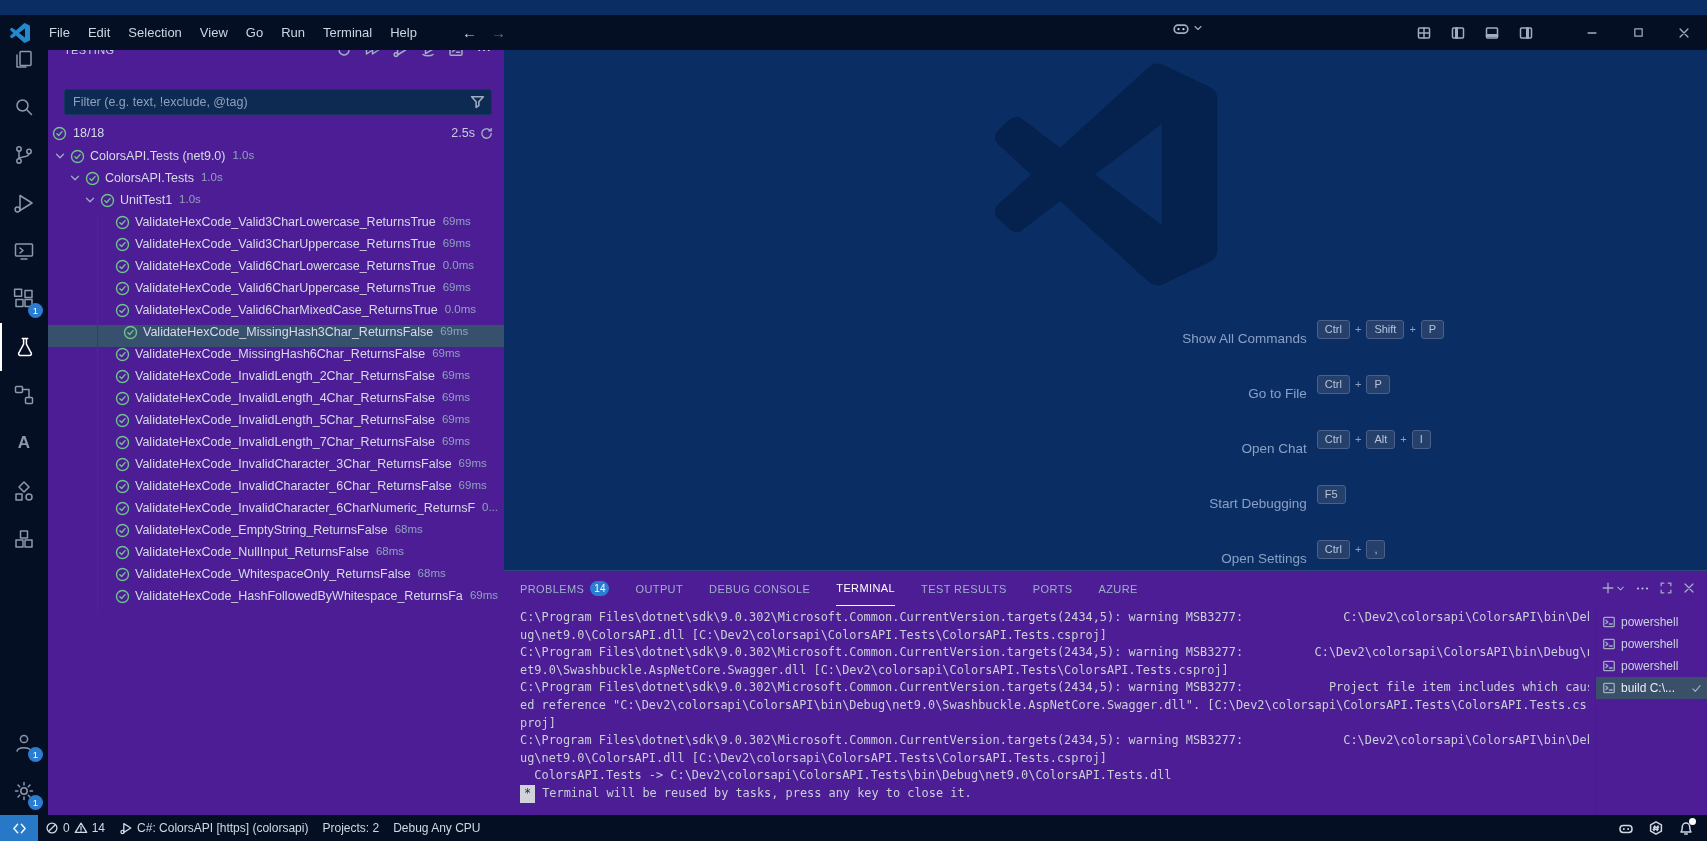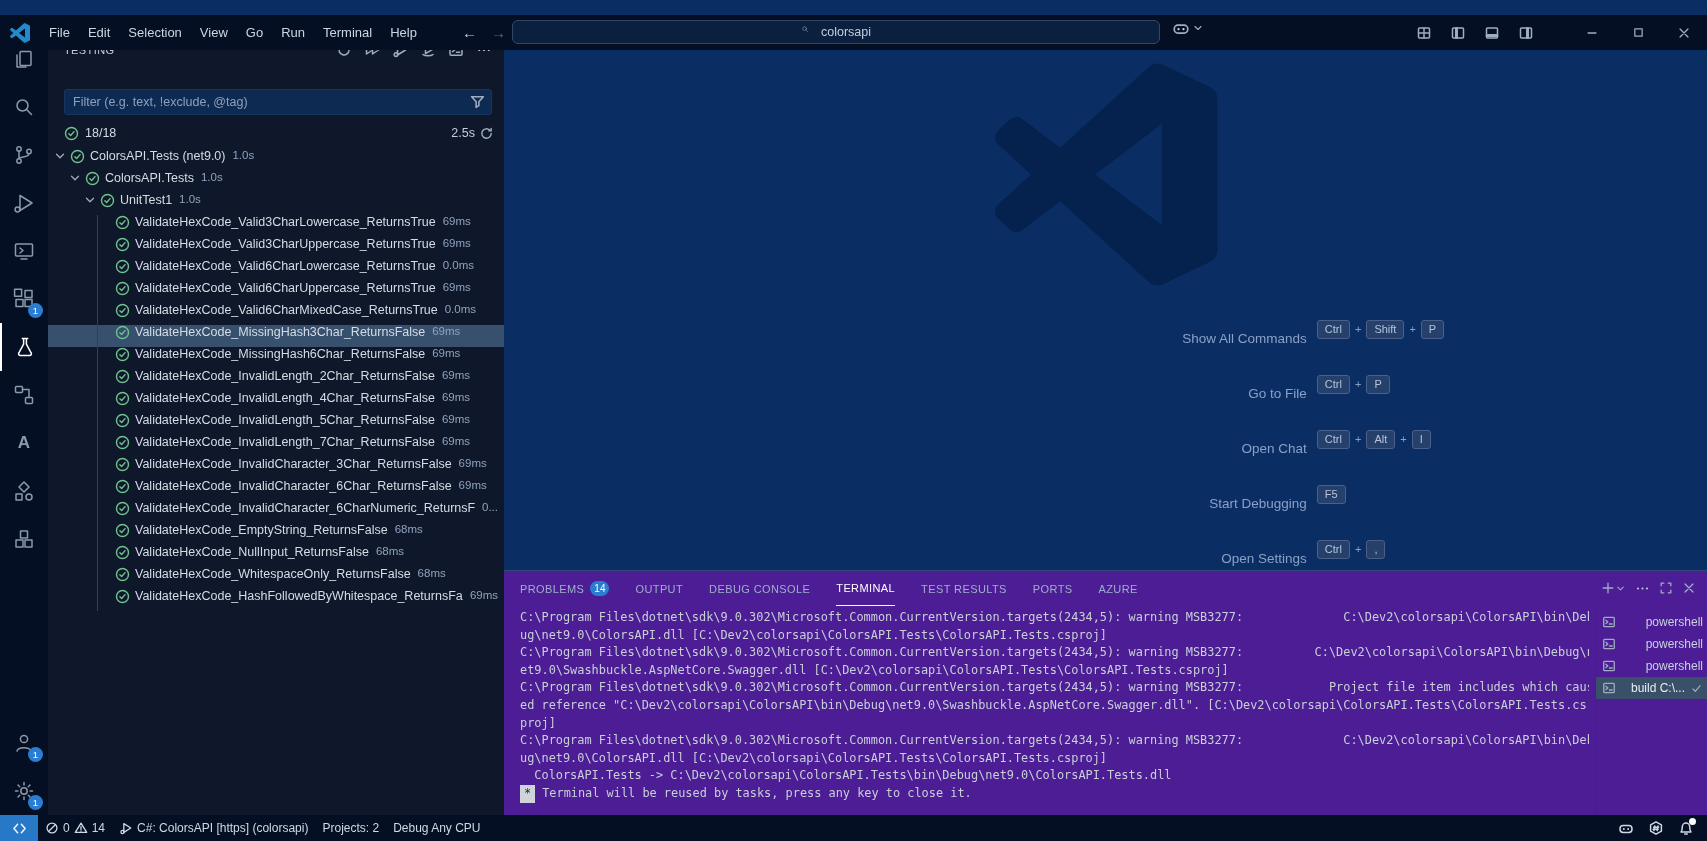--- a/index.html
+++ b/index.html
@@ -29,36 +29,36 @@
   .ab-item { position:relative; width:48px; height:48px; display:flex; align-items:center; justify-content:center; cursor:pointer; }
   .ab-item svg.ic { stroke:#8b99ad; }
   .ab-item.active { border-left:2px solid #ffffff; }
   .ab-item.active svg.ic { stroke:#ffffff; }
   .ab-bottom { position:absolute; bottom:0; left:0; width:48px; }
   .ab-badge { position:absolute; right:5px; bottom:5px; min-width:15px; height:15px; border-radius:9px; background:#2a7dd2;
     color:#fff; font-size:9.5px; display:flex; align-items:center; justify-content:center; padding:0 3px; }
   .azure-a { color:#8b99ad; font-size:17px; font-weight:bold; }
 
   
-  .sidebar { position:absolute; left:48px; top:35px; width:456px; height:780px; background:#0f172a; color:#d5dce6; z-index:10; }
+  .sidebar { position:absolute; left:48px; top:35px; width:456px; height:780px; background:#4c1d95; color:#d5dce6; z-index:10; }
   .sb-header { height:30px; display:flex; align-items:center; padding:0 8px 0 16px; }
   .sb-title { font-size:11px; letter-spacing:.4px; color:#c3cddc; flex:1; }
   .sb-actions { display:flex; gap:4px; }
   .sb-act { width:24px; height:24px; display:flex; align-items:center; justify-content:center; border-radius:4px; }
   .filter-wrap { margin:24px 12px 6px 16px; position:relative; }
   .filter-input { width:100%; height:26px; background:#0d2a52; border:1px solid #16355f; border-radius:3px;
     color:#c3cddc; font-size:12.5px; padding:0 30px 0 8px; outline:none; font-family:inherit; }
   .filter-input::placeholder { color:#8fa0bb; }
   .filter-funnel { position:absolute; right:6px; top:4px; }
-  .summary-row { height:24px; display:flex; align-items:center; padding:0 10px 0 16px; font-size:12.5px; }
+  .summary-row { height:24px; display:flex; align-items:center; padding:0 10px 0 4px; font-size:12.5px; }
   .summary-left { display:flex; align-items:center; gap:6px; flex:1; }
   .summary-right { display:flex; align-items:center; gap:4px; color:#c3cddc; }
   .tree { position:relative; padding-top:4px; }
   .tree-row { height:22px; display:flex; align-items:flex-start; font-size:12.5px; cursor:pointer; padding-right:6px; }
-  .tree-row.selected { background:#36506e; }
+  .tree-row.selected { background:#36506e;padding-left:8px; }
   .indent { flex:none; }
   .chev { width:16px; flex:none; display:flex; align-items:center; justify-content:center; }
   .passicon { width:18px; flex:none; display:flex; align-items:center; justify-content:center; margin-right:4px; }
   .tlabel { white-space:nowrap; overflow:hidden; }
   .ttime { color:#8fa3bd; font-size:11.5px; margin-left:7px; white-space:nowrap; }
   .guide { position:absolute; left:49px; width:1px; background:#27436b; }
 
   
   .main-col { position:absolute; left:504px; top:35px; width:1203px; height:780px; }
   .editor { position:relative; width:100%; height:535px; background:#0a2e63; display:flex; flex-direction:column; align-items:center; }
@@ -81,21 +81,21 @@
   .panel-actions { position:absolute; right:8px; top:6px; display:flex; align-items:center; gap:3px; }
   .pa-btn { height:22px; display:flex; align-items:center; justify-content:center; padding:0 3px; border-radius:4px; color:#c3cddc; }
   .term-wrap { position:absolute; left:16px; top:38px; right:118px; bottom:4px; overflow:hidden; }
   .tline { font-family:"DejaVu Sans Mono","Liberation Mono",monospace; font-size:11.9px; line-height:17.6px;
     white-space:pre; color:#c8d0d8; }
   .task-chip { display:inline-block; background:#d0d4da; color:#1e2a3a; padding:0 4px; margin-right:7px;
     font-family:"DejaVu Sans Mono","Liberation Mono",monospace; font-size:11.9px; }
   .term-list { position:absolute; right:0; top:38px; width:112px; bottom:0; border-left:1px solid #1d3a63; padding-top:2px; }
   .tl-row { height:22px; display:flex; align-items:center; gap:5px; padding:0 4px 0 6px; font-size:12px; color:#c9d3de; cursor:pointer; }
   .tl-row.selected { background:#3a4f68; color:#e8edf2; }
-  .tl-label { flex:1; white-space:nowrap; overflow:hidden;text-align:right; }
+  .tl-label { flex:1; white-space:nowrap; overflow:hidden; }
 
   
   .statusbar { position:absolute; left:0; bottom:0; width:1707px; height:26px; background:#050f23; color:#cfd8e3;
     font-size:12px; display:flex; align-items:center; z-index:30; }
   .remote-chip { width:38px; height:26px; background:#2779c7; display:flex; align-items:center; justify-content:center; }
   .sb-item { display:flex; align-items:center; gap:4px; padding:0 7px; height:26px; cursor:pointer; }
   .sb-right { margin-left:auto; display:flex; align-items:center; }
   .bell-dot { position:absolute; right:-2px; top:-2px; width:7px; height:7px; border-radius:50%; background:#ffffff; }
 </style>
 </head>
@@ -278,26 +278,20 @@
         <div class="menu-item"><span>Run</span></div>
 
         <div class="menu-item"><span>Terminal</span></div>
 
         <div class="menu-item"><span>Help</span></div>
       </div>
     <div class="nav-arrows">
       <span>←</span>
       <span class="fwd">→</span>
     </div>
-    <div class="cmd-center">
-      <svg class="ic" width="14" height="14">
-          <use href="#i-search" transform="scale(0.583)"></use>
-        </svg>
-      <span>colorsapi</span>
-    </div>
     <div class="copilot-menu">
       <svg class="ic" width="18" height="18" viewBox="0 0 16 16">
           <use href="#i-copilot"></use>
         </svg>
       <svg class="ic" width="12" height="12" viewBox="0 0 16 16">
           <use href="#i-chev"></use>
         </svg>
     </div>
     <div class="tb-icons">
       <div class="tb-group">

